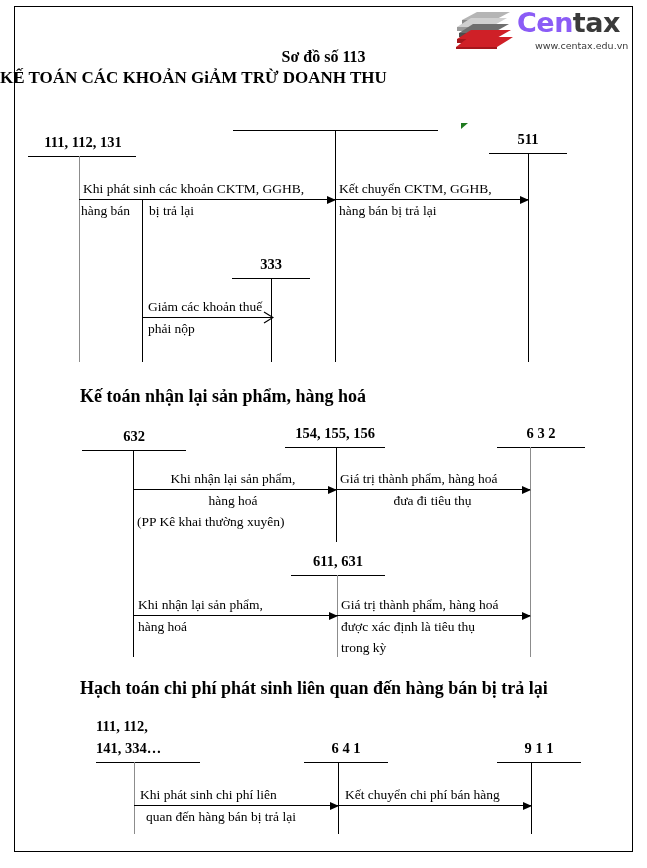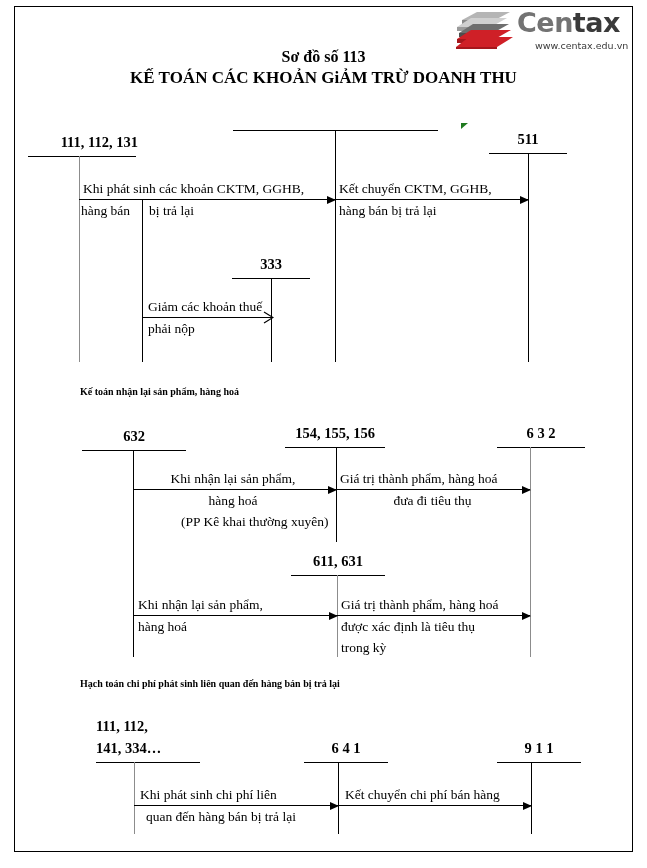--- a/index.html
+++ b/index.html
@@ -49,21 +49,21 @@
     position: absolute;
     left: 62px;
     top: -2px;
     font-family: "DejaVu Sans", sans-serif;
     font-size: 27px;
     font-weight: bold;
     letter-spacing: -0.5px;
     line-height: 34px;
     white-space: nowrap;
   }
-  .logo-cen { color: #737373; }
+  .logo-cen { color: #8b5cf6; }
   .logo-tax { color: #3a3a3a; }
   .logo-url {
     position: absolute;
     left: 80px;
     top: 32px;
     font-family: "DejaVu Sans", sans-serif;
     font-size: 9.5px;
     color: #3a3a3a;
     white-space: nowrap;
   }
@@ -72,27 +72,26 @@
   .title-line1 {
     position: absolute;
     left: 0; top: 48px; width: 647px;
     text-align: center;
     font-size: 16px;
     font-weight: bold;
   }
   .title-line2 {
     position: absolute;
     left: 0; top: 68px; width: 647px;
-    text-align: center;
     font-size: 17px;
     font-weight: bold;
   }
   .section-head {
     position: absolute;
-    font-size: 10px;
+    font-size: 18px;
     font-weight: bold;
     white-space: nowrap;
   }
 
   
   .acct-label {
     position: absolute;
     font-size: 14.5px;
     font-weight: bold;
     text-align: center;
@@ -174,21 +173,21 @@
   </div>
 
   <div class="title-line1">Sơ đồ số 113</div>
   <div class="title-line2">KẾ TOÁN CÁC KHOẢN GiẢM TRỪ DOANH THU</div>
 
   <div class="acct-bar" style="left:233px; top:130px; width:205px;"></div>
   <div class="vline" style="left:335px; top:130px; height:232px;"></div>
 
   <div class="green-tick" style="left:461px; top:123px;"></div>
 
-  <div class="acct-label" style="left:28px; top:134px; width:110px;text-align:right;">111, 112, 131</div>
+  <div class="acct-label" style="left:28px; top:134px; width:110px;">111, 112, 131</div>
   <div class="acct-bar" style="left:28px; top:156px; width:108px;"></div>
   <div class="vline gray" style="left:79px; top:156px; height:206px;"></div>
 
   <div class="acct-label" style="left:489px; top:131px; width:78px;">511</div>
   <div class="acct-bar" style="left:489px; top:153px; width:78px;"></div>
   <div class="vline" style="left:528px; top:153px; height:209px;"></div>
 
   <div class="txt" style="left:83px; top:178px;">Khi phát sinh các khoản CKTM, GGHB,</div>
   <div class="flow" style="left:79px; top:199px; width:256px;"></div>
   <div class="txt" style="left:81px; top:200px;">hàng bán</div>
@@ -221,21 +220,21 @@
   <div class="acct-bar" style="left:285px; top:447px; width:100px;"></div>
   <div class="vline" style="left:336px; top:447px; height:95px;"></div>
 
   <div class="acct-label" style="left:497px; top:425px; width:88px;">6 3 2</div>
   <div class="acct-bar" style="left:497px; top:447px; width:88px;"></div>
   <div class="vline gray" style="left:530px; top:447px; height:210px;"></div>
 
   <div class="txt center" style="left:133px; top:468px; width:200px;">Khi nhận lại sản phẩm,</div>
   <div class="flow" style="left:133px; top:489px; width:203px;"></div>
   <div class="txt center" style="left:133px; top:490px; width:200px;">hàng hoá</div>
-  <div class="txt" style="left:137px; top:511px;margin-left:44px;">(PP Kê khai thường xuyên)</div>
+  <div class="txt" style="left:137px; top:511px;">(PP Kê khai thường xuyên)</div>
 
   <div class="txt" style="left:340px; top:468px;">Giá trị thành phẩm, hàng hoá</div>
   <div class="flow" style="left:336px; top:489px; width:194px;"></div>
   <div class="txt center" style="left:340px; top:490px; width:185px;">đưa đi tiêu thụ</div>
 
   <div class="acct-label" style="left:291px; top:553px; width:94px;text-align:center;">611, 631</div>
   <div class="acct-bar" style="left:291px; top:575px; width:94px;"></div>
   <div class="vline gray" style="left:337px; top:575px; height:82px;"></div>
 
   <div class="txt" style="left:138px; top:594px;">Khi nhận lại sản phẩm,</div>

